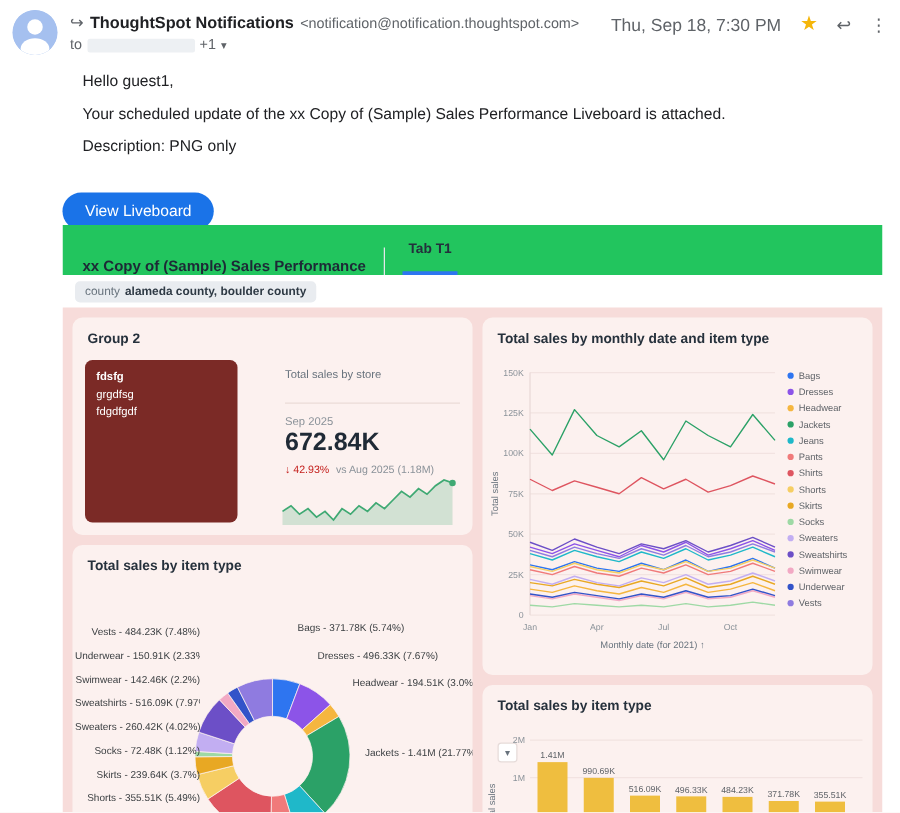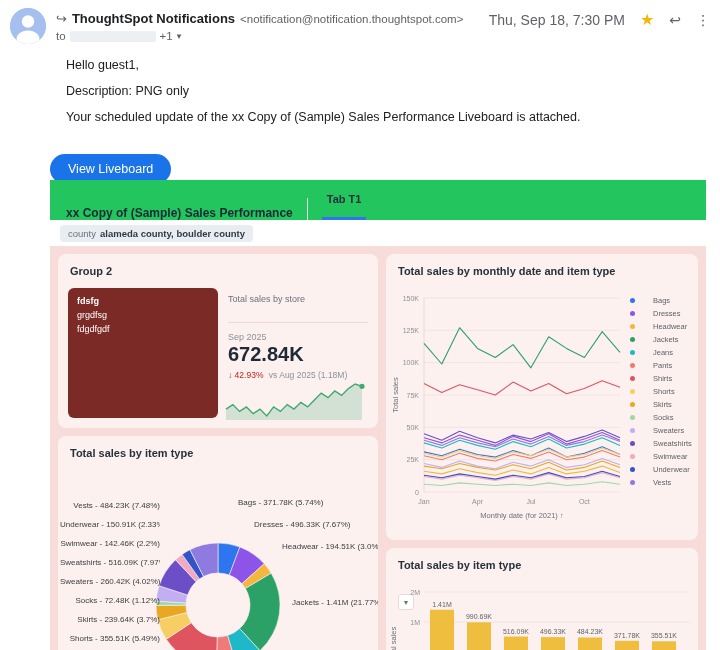--- a/index.html
+++ b/index.html
@@ -42,36 +42,36 @@
   .lb-canvas{position:relative;background:#f7dcda;height:404px;overflow:hidden}
 
   .card{position:absolute;background:#fcf1ef;border-radius:8px;overflow:hidden}
   .card-title{font-size:11px;font-weight:700;color:#26313c;padding:11px 12px 0}
   #card-group2{left:8px;top:8px;width:320px;height:174px}
   #card-line{left:336px;top:8px;width:312px;height:286px}
   #card-donut{left:8px;top:190px;width:320px;height:270px}
   #card-bar{left:336px;top:302px;width:312px;height:160px}
 
   
-  .note-box{position:absolute;left:10px;top:34px;width:150px;height:130px;background:#7b2a26;border-radius:6px;padding:7px 9px;color:#fff}
+  .note-box{position:absolute;left:10px;top:34px;width:122px;height:130px;background:#7b2a26;border-radius:6px;padding:7px 9px;color:#fff}
   .note-line{font-size:9px;line-height:1.55}
   .note-line.first{font-weight:700}
   .kpi{position:absolute;left:170px;top:40px;right:10px}
   .kpi-title{font-size:9px;color:#68737d;padding-bottom:18px;border-bottom:1px solid #eadbd8}
   .kpi-period{margin-top:9px;font-size:9px;color:#8a9299}
   .kpi-value{font-size:20px;font-weight:700;color:#1f2a36;margin-top:1px}
   .kpi-change{margin-top:4px;font-size:8.5px}
   .kpi-change .neg{color:#c5221f;font-weight:400}
   .kpi-change .vs{color:#8a9299;margin-left:3px}
   #spark-svg{position:absolute;left:166px;top:118px}
 
   
   #line-svg{position:absolute;left:2px;top:30px}
   .line-legend{position:absolute;right:4px;top:40px;width:64px}
-  .lg-item{display:flex;align-items:center;gap:18px;height:13px;cursor:pointer}
+  .lg-item{display:flex;align-items:center;gap:4px;height:13px;cursor:pointer}
   .lg-dot{width:5px;height:5px;border-radius:50%;flex:none}
   .lg-txt{font-size:7.5px;color:#5f6368;white-space:nowrap}
 
   
   #donut-svg{position:absolute;left:85px;top:94px}
   #donut-labels-left{position:absolute;left:2px;top:60px;width:100px;text-align:right}
   #donut-labels-left .dl{font-size:8px;color:#3c4043;height:19px;line-height:19px;white-space:nowrap;overflow:hidden}
   #donut-labels-right{position:absolute;left:0;top:0;right:0;bottom:0;pointer-events:none}
   #donut-labels-right .dr{position:absolute;font-size:8px;color:#3c4043;white-space:nowrap}
 
@@ -107,22 +107,22 @@
     <div class="hdr-meta">
       <span class="date">Thu, Sep 18, 7:30 PM</span>
       <span class="star">★</span>
       <span class="replyi">↩</span>
       <span class="morei">⋮</span>
     </div>
   </div>
 
   <div class="msg-body">
     <p>Hello guest1,</p>
+    <p>Your scheduled update of the xx Copy of (Sample) Sales Performance Liveboard is attached.</p>
     <p>Description: PNG only</p>
-    <p>Your scheduled update of the xx Copy of (Sample) Sales Performance Liveboard is attached.</p>
     <button class="cta">View Liveboard</button>
   </div>
 
   <div class="attachment">
     <div class="lb-header">
       <span class="lb-title">xx Copy of (Sample) Sales Performance</span>
       <span class="lb-divider"></span>
       <span class="lb-tab">Tab T1</span>
     </div>
     <div class="lb-filterrow">

